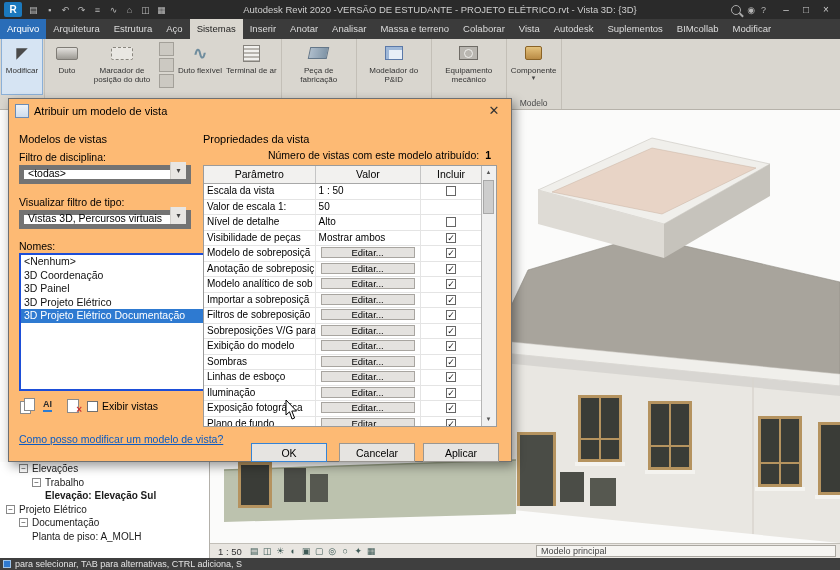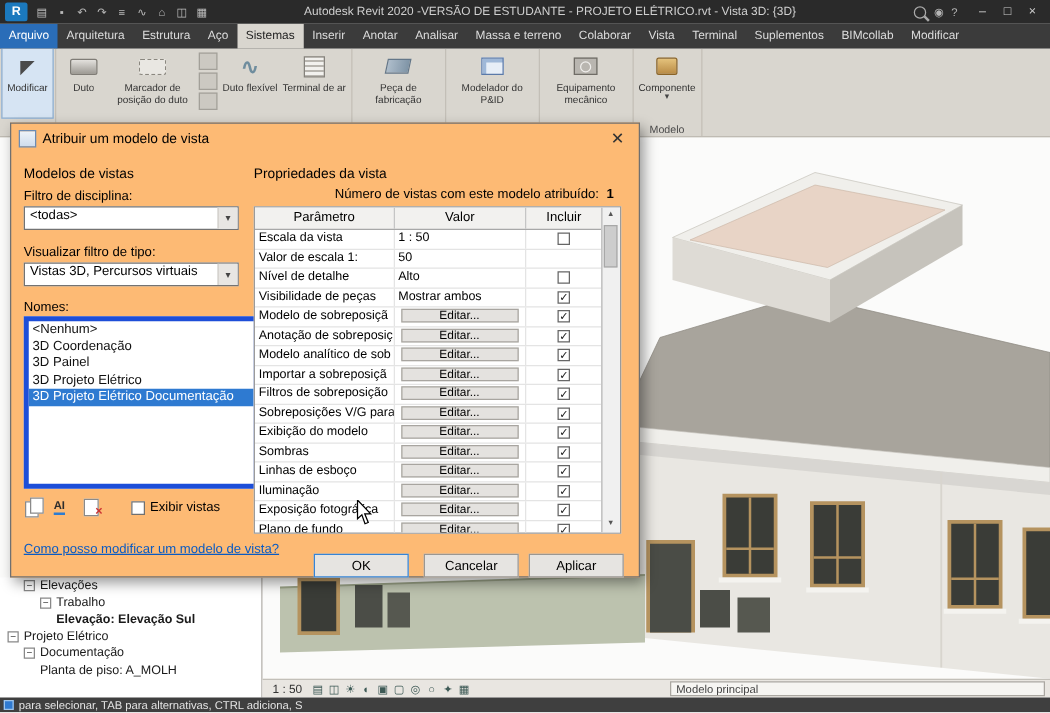--- a/index.html
+++ b/index.html
@@ -62,35 +62,35 @@
   .dlg-icon{width:12px;height:12px;border:1px solid #6b8cb5;background:linear-gradient(#eef3f9,#cfdded)}
   .dlg-title-text{font-size:11px;color:#000}
   .dlg-close{position:absolute;right:1px;top:1px;width:32px;height:22px;text-align:center;line-height:22px;font-size:13px;color:#333}
   .sec{position:absolute;font-size:11px;color:#000;white-space:nowrap}
   #sec-left{left:10px;top:34px}
   #sec-right{left:194px;top:34px}
   .flabel{position:absolute;left:10px;font-size:10.5px;color:#000;white-space:nowrap}
   #lbl-filtro{top:52px}
   #lbl-visual{top:97px}
   #lbl-nomes{top:141px}
-  .select{position:absolute;left:10px;height:19px;width:172px;border:1px solid #737373;background:#fff;display:flex;align-items:flex-start;font-size:10.5px;padding-left:4px;box-sizing:border-box}
+  .select{position:absolute;left:10px;height:19px;width:172px;border:5px solid #737373;background:#fff;display:flex;align-items:flex-end;font-size:10.5px;padding-left:4px;box-sizing:border-box}
   #sel-filtro{top:66px}
   #sel-visual{top:111px}
   .sarrow{margin-left:auto;width:15px;height:17px;text-align:center;color:#444;font-size:8px;line-height:17px;background:#e8e6e3;border-left:1px solid #cfcdc9}
-  #listbox{position:absolute;left:10px;top:154px;width:188px;height:138px;border:4px solid #1d4ed8;background:#fff;overflow:hidden;box-sizing:border-box}
+  #listbox{position:absolute;left:10px;top:154px;width:188px;height:138px;border:2px solid #1d4ed8;background:#fff;overflow:hidden;box-sizing:border-box}
   .litem{height:13.5px;line-height:13.5px;padding-left:3px;font-size:10.5px;white-space:nowrap;overflow:hidden;color:#111}
   .litem.selected{background:#2e7ad1;color:#fff}
   #tool-row{position:absolute;left:10px;top:299px;display:flex;gap:6px}
   .ticon{width:17px;height:15px;position:relative}
   .duplicate-icon::before{content:"";position:absolute;left:1px;top:3px;width:9px;height:11px;background:#fff;border:1px solid #8a8a8a}
   .duplicate-icon::after{content:"";position:absolute;left:5px;top:0;width:9px;height:11px;background:#fff;border:1px solid #8a8a8a}
   .rename-icon::after{content:"AI";font-size:9px;font-weight:bold;color:#2d2d2d;position:absolute;left:1px;top:1px;border-bottom:2px solid #2d7cd1;padding-bottom:1px}
   .delete-icon::before{content:"";position:absolute;left:2px;top:1px;width:10px;height:12px;background:#fff;border:1px solid #8a8a8a}
   .delete-icon::after{content:"×";position:absolute;right:0;bottom:-2px;color:#c33;font-size:10px;font-weight:bold}
-  #chk-exibir{position:absolute;left:96px;top:301px;display:flex;gap:4px;align-items:flex-end;font-size:10.5px}
+  #chk-exibir{position:absolute;left:78px;top:301px;display:flex;gap:4px;align-items:flex-end;font-size:10.5px}
   .cbx{width:11px;height:11px;border:1px solid #707070;background:#fff;box-sizing:border-box}
   #help-link{position:absolute;left:10px;top:334px;font-size:10.5px;color:#0b5bc2;text-decoration:underline;white-space:nowrap}
   #count-line{position:absolute;left:194px;top:50px;width:288px;text-align:right;font-size:10.5px;white-space:nowrap}
   #count-line b{margin-left:6px}
   #ptable{position:absolute;left:194px;top:66px;width:294px;height:262px;border:1px solid #9b9b9b;background:#fff;overflow:hidden;display:flex;box-sizing:border-box}
   #tmain{flex:1;overflow:hidden}
   .thead{display:flex;height:17px;border-bottom:1px solid #a8a8a8;background:#f2f1ef}
   .tc{overflow:hidden;white-space:nowrap;box-sizing:border-box}
   .thead .tc{font-size:10.5px;text-align:center;line-height:16px;border-right:1px solid #c5c5c5}
   .tc:nth-child(1){width:112px}
@@ -167,21 +167,21 @@
       <div class="rtab">Arquitetura</div>
       <div class="rtab">Estrutura</div>
       <div class="rtab">Aço</div>
       <div class="rtab active">Sistemas</div>
       <div class="rtab">Inserir</div>
       <div class="rtab">Anotar</div>
       <div class="rtab">Analisar</div>
       <div class="rtab">Massa e terreno</div>
       <div class="rtab">Colaborar</div>
       <div class="rtab">Vista</div>
-      <div class="rtab">Terminal</div>
+      <div class="rtab">Autodesk</div>
       <div class="rtab">Suplementos</div>
       <div class="rtab">BIMcollab</div>
       <div class="rtab">Modificar</div>
     </div>
 
   <div class="ribbon">
       <div class="rpanel">
         <div class="rbtn-row">
           <div class="rbtn sel">
             <div class="ricon modify-cursor-icon"></div>

